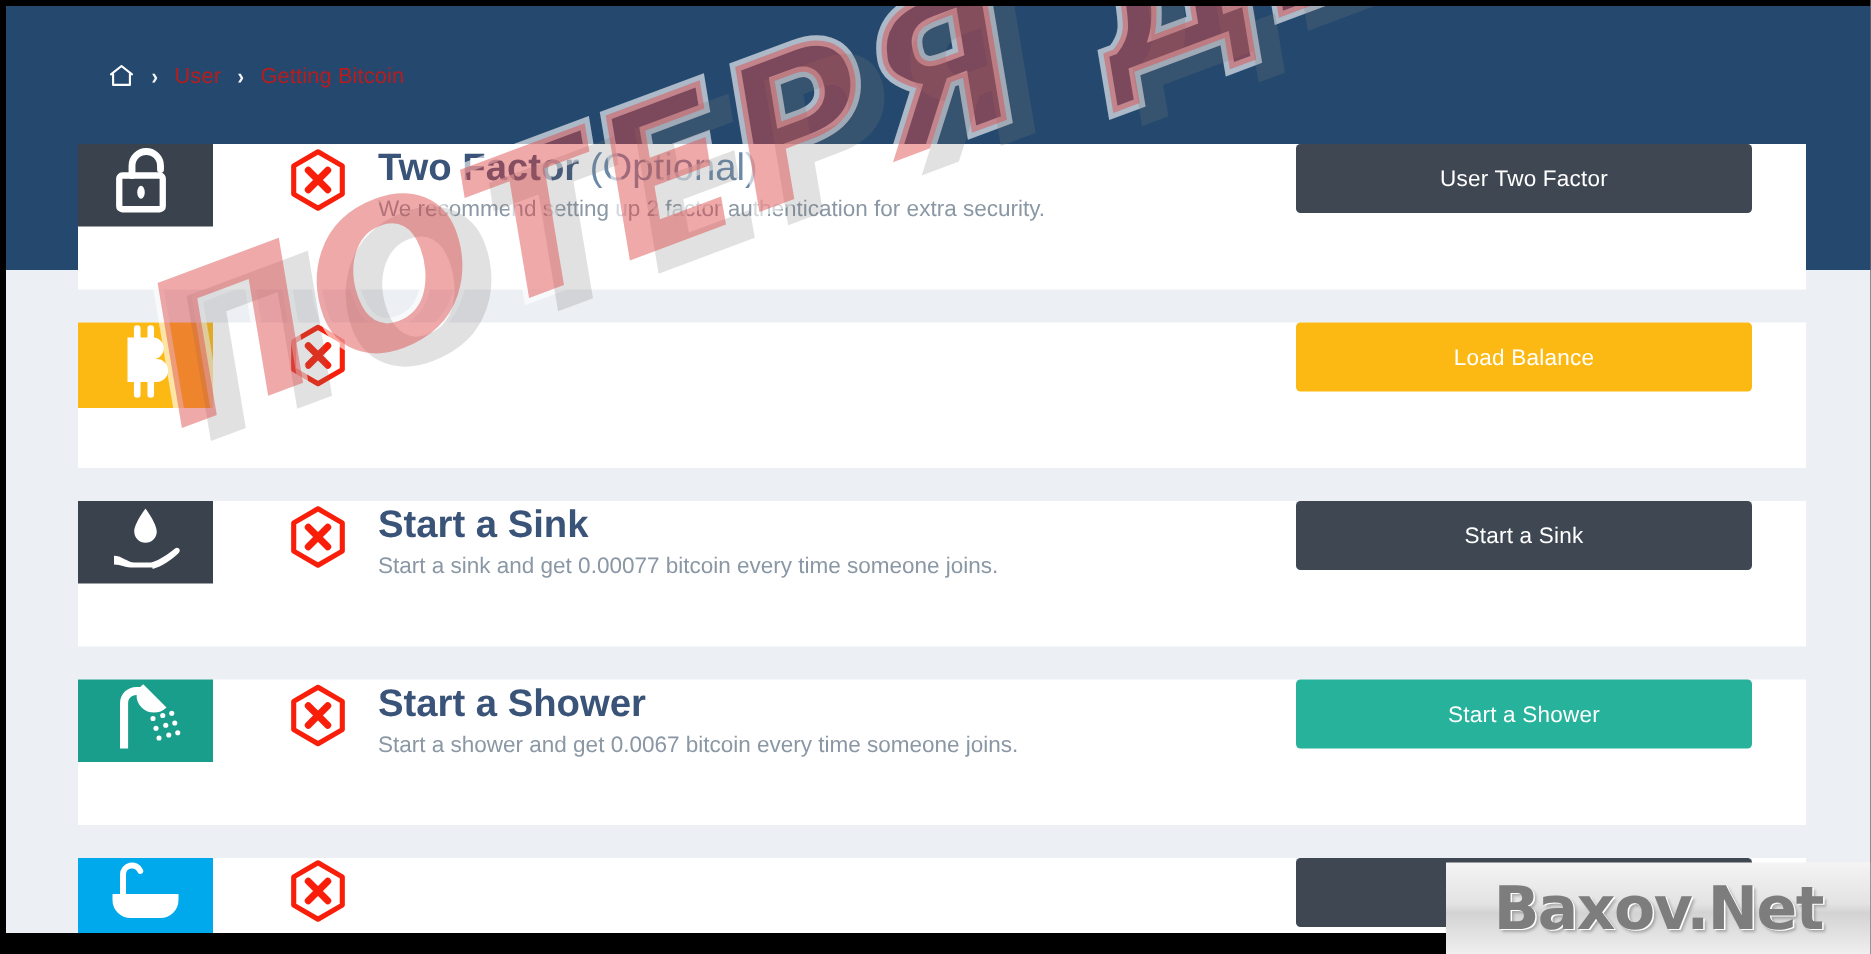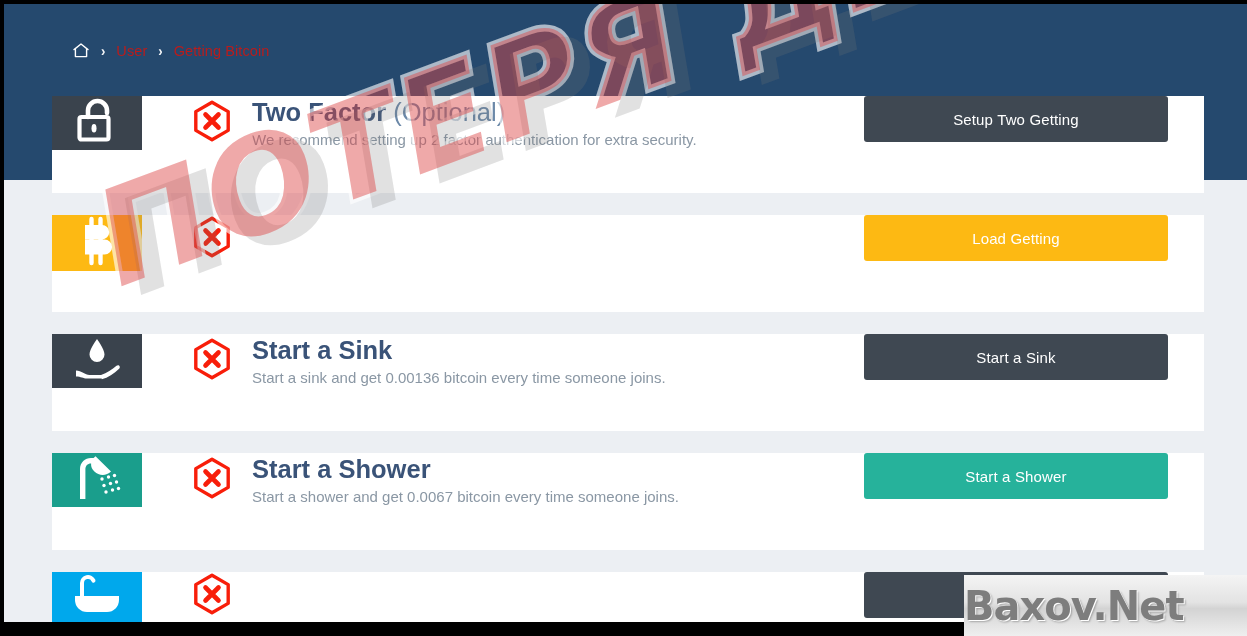--- a/index.html
+++ b/index.html
@@ -157,21 +157,21 @@
   
   .baxov {
     position: absolute;
     right: 0;
     bottom: 0;
     width: 283px;
     height: 61px;
     background: linear-gradient(180deg,#f4f4f4 0%,#e3e3e3 45%,#d3d3d3 55%,#efefef 100%);
     display: flex;
     align-items: center;
-    justify-content: flex-start;
+    justify-content: center;
     z-index: 9;
   }
   .baxov-text {
     font-family: "DejaVu Sans", sans-serif;
     font-weight: bold;
     font-size: 40px;
     letter-spacing: -1px;
     background: linear-gradient(180deg,#9a9a9a 0%,#6f6f6f 38%,#ararar 50%,#8d8d8d 62%,#bdbdbd 100%);
     color: #7d7d7d;
     background-clip: text;
@@ -226,21 +226,21 @@
             <path d="M22 3.2 L38.2 12.6 V31.4 L22 40.8 L5.8 31.4 V12.6 Z" stroke="#f81e0a" stroke-width="3.4" stroke-linejoin="round"></path>
             <path d="M15.5 15.5 L28.5 28.5 M28.5 15.5 L15.5 28.5" stroke="#f81e0a" stroke-width="4.6" stroke-linecap="round"></path>
           </svg>
         </span>
         <div class="texts">
           <div class="card-title"><span class="strong">Two Factor</span><span class="light"> (Optional)</span></div>
           <div class="card-desc">We recommend setting up 2 factor authentication for extra security.</div>
         </div>
       </div>
       <div class="card-action">
-        <button class="btn dark">Setup Two Getting</button>
+        <button class="btn dark">User Two Factor</button>
       </div>
     </div>
 
     <div class="card">
       <div class="card-icon" style="background:#fdb913">
         <span>
           <svg width="44" height="52" viewBox="0 0 44 52" fill="none">
             <g stroke="#fff" stroke-width="4.4" stroke-linecap="round">
               <path d="M16.5 4 V48"></path>
                 <path d="M25.5 4 V48"></path>
@@ -252,21 +252,21 @@
       </div>
       <div class="card-body">
         <span>
           <svg width="44" height="44" viewBox="0 0 44 44" fill="none">
             <path d="M22 3.2 L38.2 12.6 V31.4 L22 40.8 L5.8 31.4 V12.6 Z" stroke="#f81e0a" stroke-width="3.4" stroke-linejoin="round"></path>
             <path d="M15.5 15.5 L28.5 28.5 M28.5 15.5 L15.5 28.5" stroke="#f81e0a" stroke-width="4.6" stroke-linecap="round"></path>
           </svg>
         </span>
       </div>
       <div class="card-action">
-        <button class="btn amber">Load Getting</button>
+        <button class="btn amber">Load Balance</button>
       </div>
     </div>
 
     <div class="card">
       <div class="card-icon" style="background:#3a434d">
         <span>
           <svg width="54" height="50" viewBox="0 0 54 50" fill="#fff">
             <path d="M27 5 C27 5 19.5 15 19.5 20.4 a7.5 7.5 0 0 0 15 0 C34.5 15 27 5 27 5 Z"></path>
             <path d="M6 36.5 c5.5 0 9 4.5 13.5 4.5 h12 c3 0 3 3.4 0 3.4 H17 c-4 0-6-2-11-2 Z"></path>
             <path d="M31 41 c6-2 11-5.6 15.5-9.2 2.2-1.8 4.6 1 2.6 2.9 C44 39.6 38 43.6 31.8 45.3 Z"></path>
@@ -275,21 +275,21 @@
       </div>
       <div class="card-body">
         <span>
           <svg width="44" height="44" viewBox="0 0 44 44" fill="none">
             <path d="M22 3.2 L38.2 12.6 V31.4 L22 40.8 L5.8 31.4 V12.6 Z" stroke="#f81e0a" stroke-width="3.4" stroke-linejoin="round"></path>
             <path d="M15.5 15.5 L28.5 28.5 M28.5 15.5 L15.5 28.5" stroke="#f81e0a" stroke-width="4.6" stroke-linecap="round"></path>
           </svg>
         </span>
         <div class="texts">
           <div class="card-title"><span class="strong">Start a Sink</span><span class="light"></span></div>
-          <div class="card-desc">Start a sink and get 0.00136 bitcoin every time someone joins.</div>
+          <div class="card-desc">Start a sink and get 0.00077 bitcoin every time someone joins.</div>
         </div>
       </div>
       <div class="card-action">
         <button class="btn dark">Start a Sink</button>
       </div>
     </div>
 
     <div class="card">
       <div class="card-icon" style="background:#1a9e8c">
         <span>

